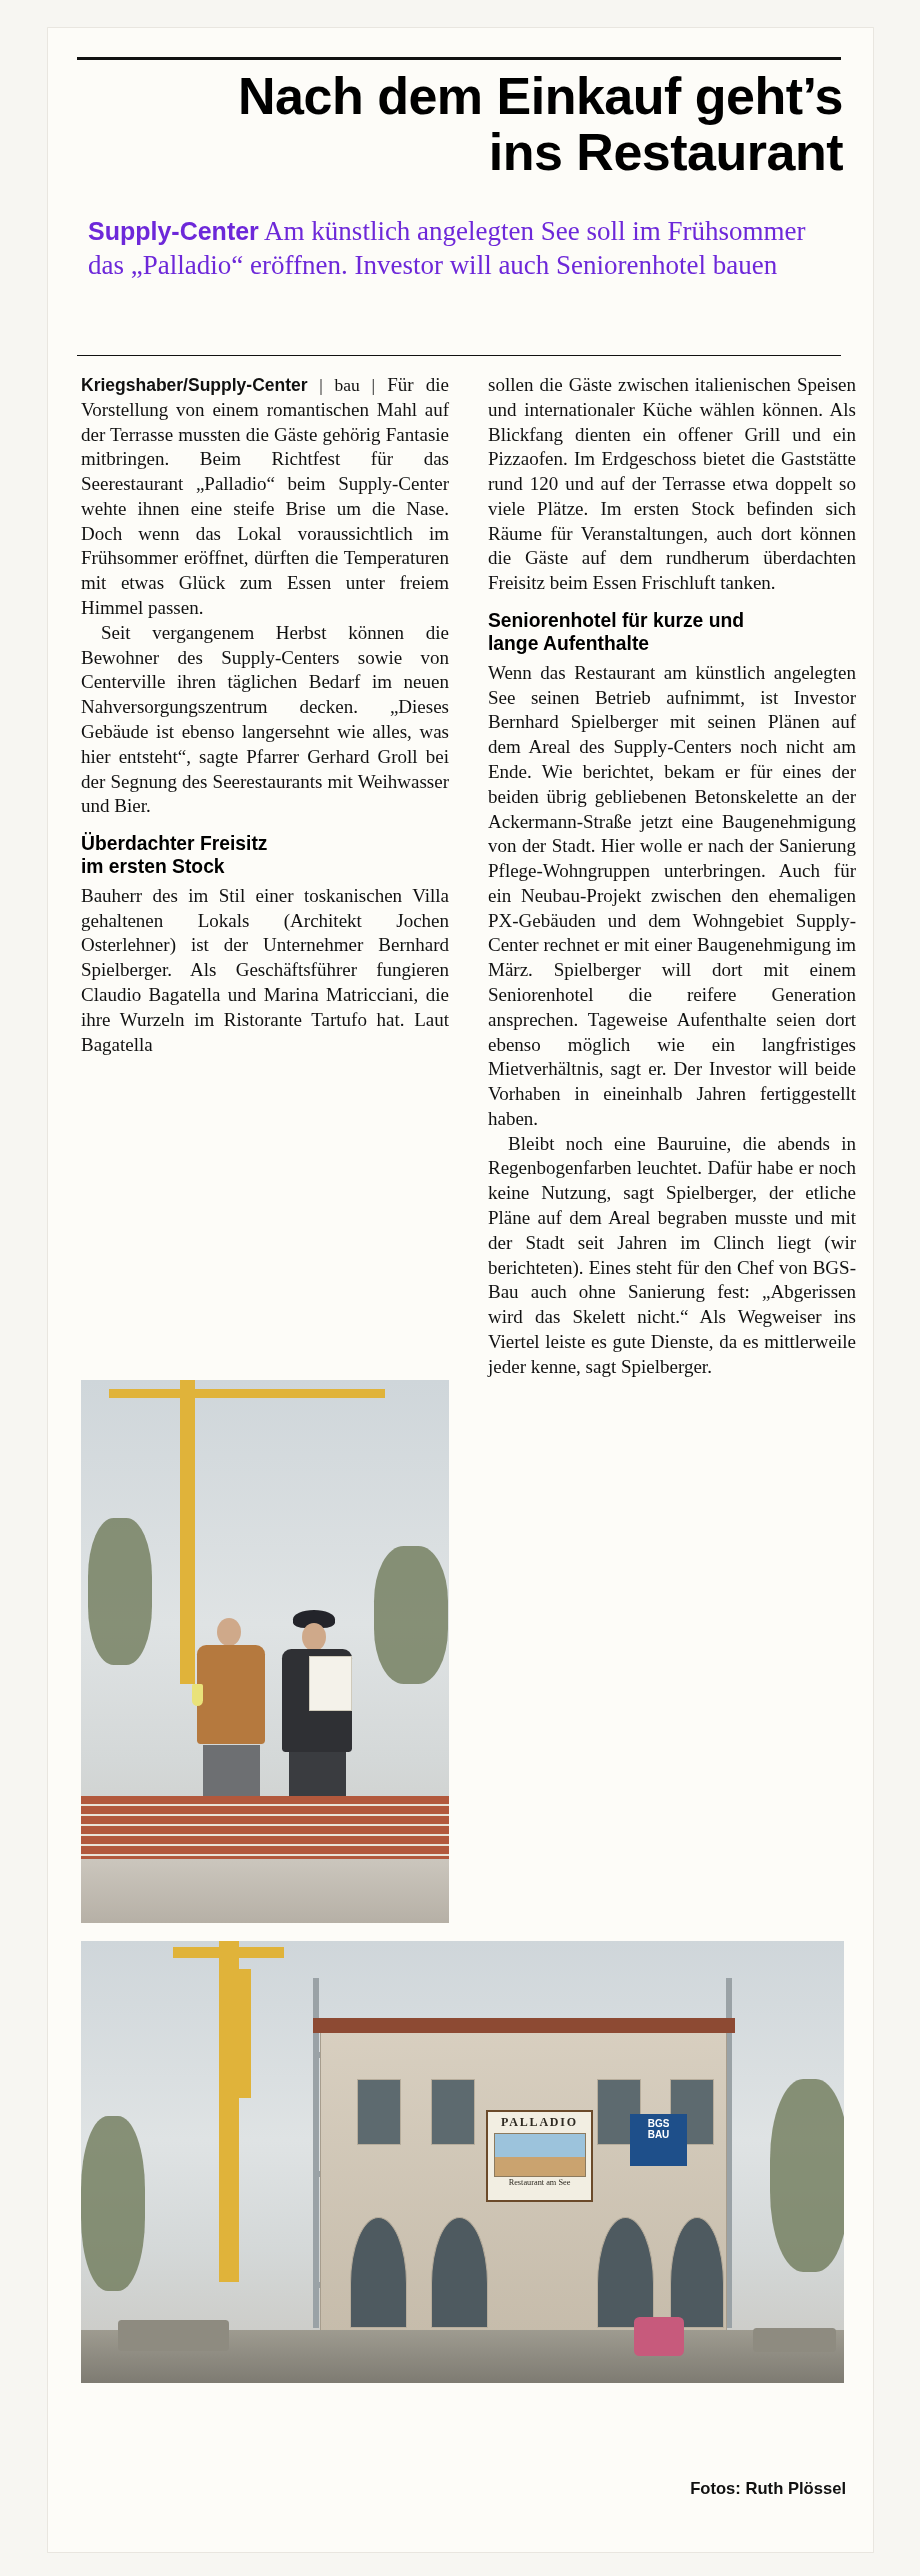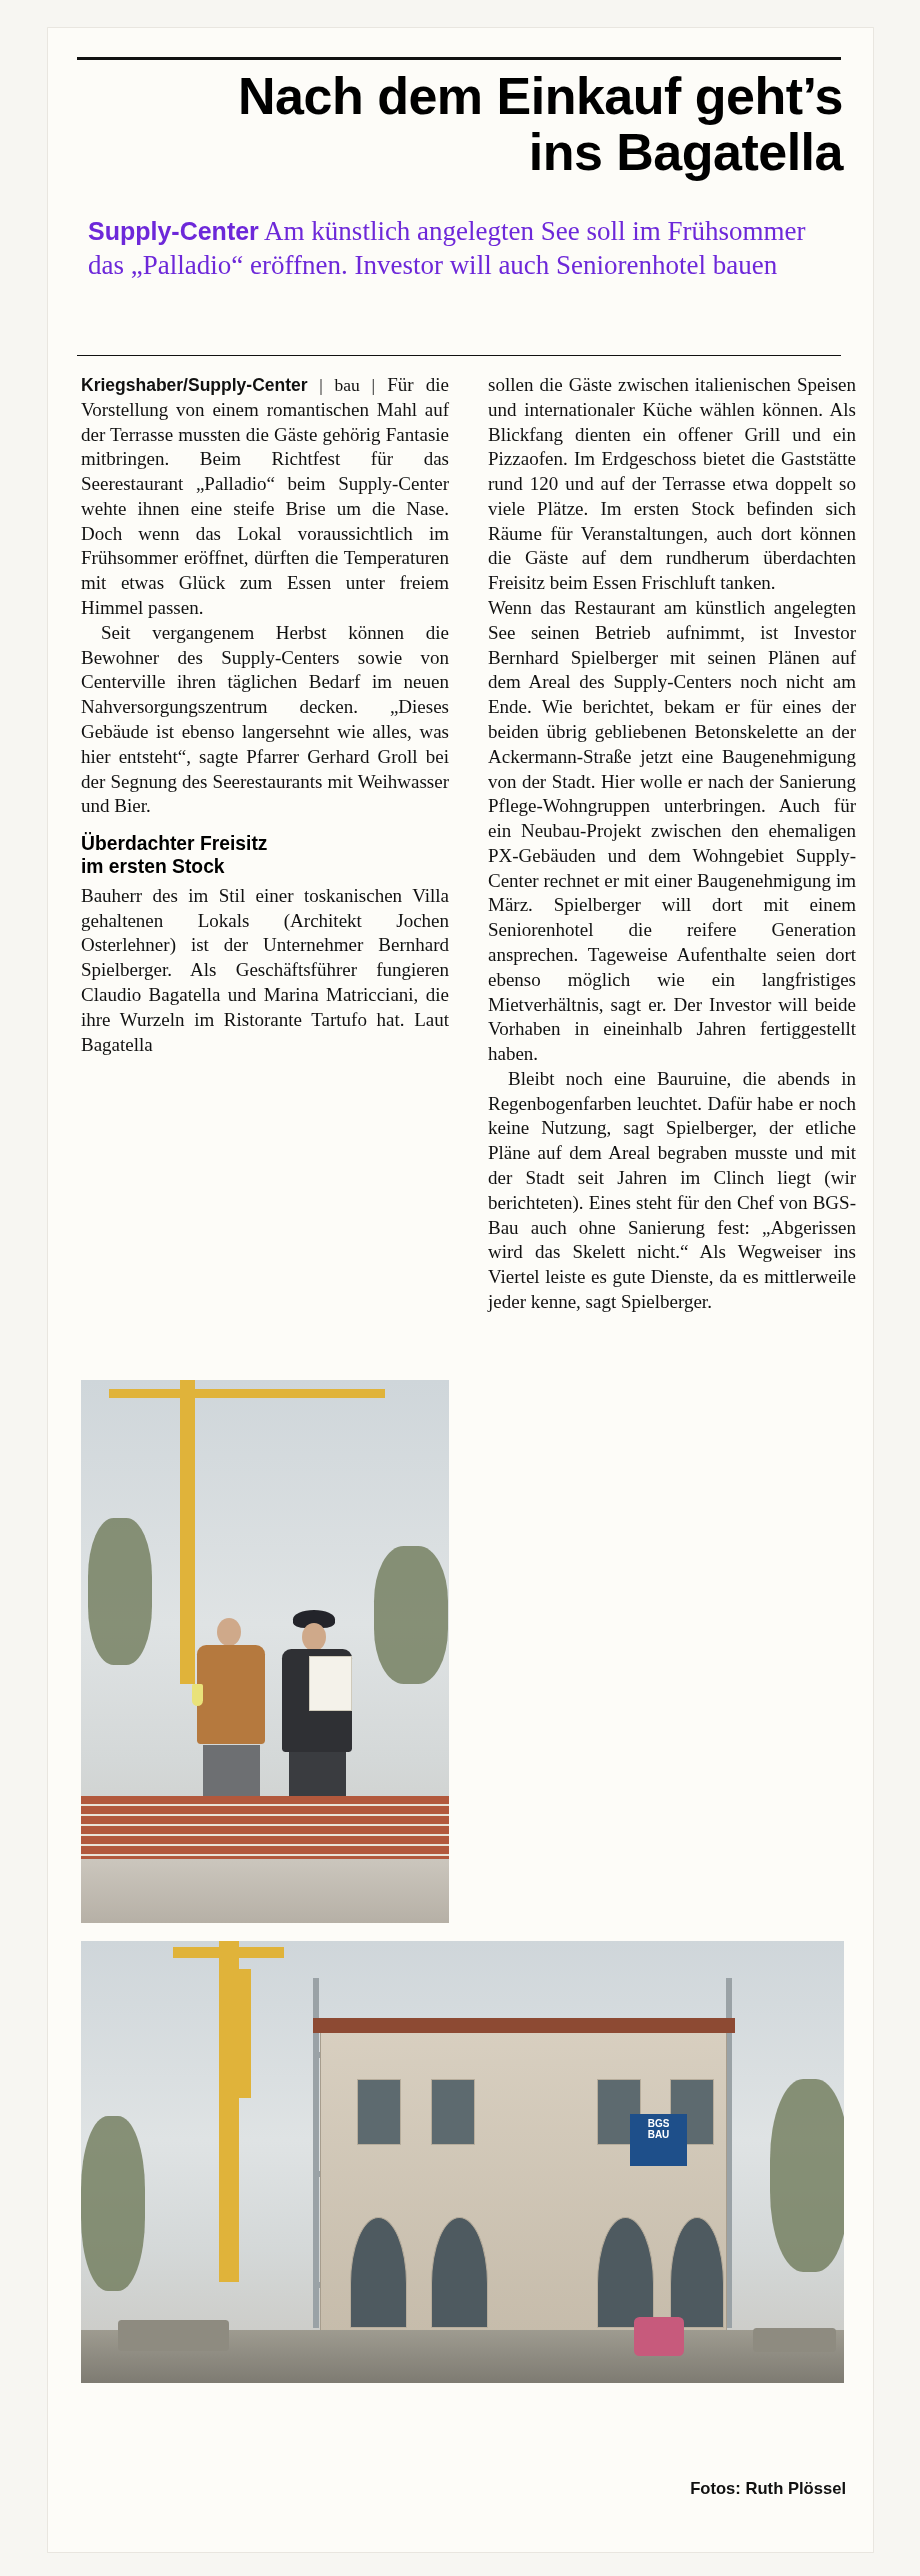--- a/index.html
+++ b/index.html
@@ -292,41 +292,45 @@
 </head>
 <body>
 
 <div class="page">
   <div class="paper"></div>
 
   <div class="rule-top"></div>
 
   <div class="headline">
     <div>Nach dem Einkauf geht’s</div>
-    <div>ins Bagatella</div>
+    <div>ins Restaurant</div>
   </div>
 
   <div class="subhead">
     <span class="kicker">Supply-Center</span><span> Am künstlich angelegten See soll im Frühsommer das „Palladio“ eröffnen. Investor will auch Seniorenhotel bauen</span>
   </div>
 
   <div class="rule-mid"></div>
 
   <div class="col left">
     <p class="first"><span class="dateline">Kriegshaber/Supply-Center</span><span class="byline"> | bau |</span><span> Für die Vorstellung von einem romantischen Mahl auf der Terrasse mussten die Gäste gehörig Fantasie mitbringen. Beim Richtfest für das Seerestaurant „Palladio“ beim Supply-Center wehte ihnen eine steife Brise um die Nase. Doch wenn das Lokal voraussichtlich im Frühsommer eröffnet, dürften die Temperaturen mit etwas Glück zum Essen unter freiem Himmel passen.</span></p>
     <p>Seit vergangenem Herbst können die Bewohner des Supply-Centers sowie von Centerville ihren täglichen Bedarf im neuen Nahversorgungszentrum decken. „Dieses Gebäude ist ebenso langersehnt wie alles, was hier entsteht“, sagte Pfarrer Gerhard Groll bei der Segnung des Seerestaurants mit Weihwasser und Bier.</p>
     <div class="subhd">
       <div>Überdachter Freisitz</div>
       <div>im ersten Stock</div>
     </div>
     <p class="first">Bauherr des im Stil einer toskanischen Villa gehaltenen Lokals (Architekt Jochen Osterlehner) ist der Unternehmer Bernhard Spielberger. Als Geschäftsführer fungieren Claudio Bagatella und Marina Matricciani, die ihre Wurzeln im Ristorante Tartufo hat. Laut Bagatella</p>
   </div>
 
   <div class="col right">
     <p class="first">sollen die Gäste zwischen italienischen Speisen und internationaler Küche wählen können. Als Blickfang dienten ein offener Grill und ein Pizzaofen. Im Erdgeschoss bietet die Gaststätte rund 120 und auf der Terrasse etwa doppelt so viele Plätze. Im ersten Stock befinden sich Räume für Veranstaltungen, auch dort können die Gäste auf dem rundherum überdachten Freisitz beim Essen Frischluft tanken.</p>
+    <div class="subhd">
+      <div>Seniorenhotel für kurze und</div>
+      <div>lange Aufenthalte</div>
+    </div>
     <p class="first">Wenn das Restaurant am künstlich angelegten See seinen Betrieb aufnimmt, ist Investor Bernhard Spielberger mit seinen Plänen auf dem Areal des Supply-Centers noch nicht am Ende. Wie berichtet, bekam er für eines der beiden übrig gebliebenen Betonskelette an der Ackermann-Straße jetzt eine Baugenehmigung von der Stadt. Hier wolle er nach der Sanierung Pflege-Wohngruppen unterbringen. Auch für ein Neubau-Projekt zwischen den ehemaligen PX-Gebäuden und dem Wohngebiet Supply-Center rechnet er mit einer Baugenehmigung im März. Spielberger will dort mit einem Seniorenhotel die reifere Generation ansprechen. Tageweise Aufenthalte seien dort ebenso möglich wie ein langfristiges Mietverhältnis, sagt er. Der Investor will beide Vorhaben in eineinhalb Jahren fertiggestellt haben.</p>
     <p>Bleibt noch eine Bauruine, die abends in Regenbogenfarben leuchtet. Dafür habe er noch keine Nutzung, sagt Spielberger, der etliche Pläne auf dem Areal begraben musste und mit der Stadt seit Jahren im Clinch liegt (wir berichteten). Eines steht für den Chef von BGS-Bau auch ohne Sanierung fest: „Abgerissen wird das Skelett nicht.“ Als Wegweiser ins Viertel leiste es gute Dienste, da es mittlerweile jeder kenne, sagt Spielberger.</p>
   </div>
 
   <div class="photo photo-top">
     <div class="sky"></div>
     <div class="crane-mast" style="left:99px; top:0; width:14.7px; height:304px;"></div>
     <div class="crane-jib" style="left:28px; top:9.2px; width:276px; height:9.2px;"></div>
     <div class="tree" style="left:7.4px; top:138px; width:64px; height:147px; border-radius:40%;"></div>
     <div class="tree" style="left:293px; top:166px; width:74px; height:138px; border-radius:40%;"></div>
@@ -365,20 +369,25 @@
     <div class="arch" style="left:269px; top:276px; width:55px; height:109px;"></div>
     <div class="arch" style="left:350px; top:276px; width:55px; height:109px;"></div>
     <div class="arch" style="left:516px; top:276px; width:55px; height:109px;"></div>
     <div class="arch" style="left:589px; top:276px; width:52px; height:109px;"></div>
 
     <div class="window" style="left:276px; top:138px; width:42px; height:64px;"></div>
     <div class="window" style="left:350px; top:138px; width:42px; height:64px;"></div>
     <div class="window" style="left:516px; top:138px; width:42px; height:64px;"></div>
     <div class="window" style="left:589px; top:138px; width:42px; height:64px;"></div>
 
+    <div class="sign" style="left:405px; top:169px; width:103px; height:88px;">
+      <div class="sign-title">PALLADIO</div>
+      <div class="sign-img"></div>
+      <div class="sign-sub">Restaurant am See</div>
+    </div>
 
     <div class="banner-blue" style="left:549px; top:173px; width:57px; height:52px; white-space:pre-line;">BGS
 BAU</div>
 
     <div class="ground" style="height:53px;"></div>
     <div class="rubble" style="left:37px; top:379px; width:111px; height:31px;"></div>
     <div class="rubble" style="left:672px; top:387px; width:83px; height:24px;"></div>
     <div class="bag" style="left:553px; top:376px; width:50px; height:39px;"></div>
     <div class="tree" style="left:689px; top:138px; width:79px; height:193px; border-radius:42%;"></div>
     <div class="tree" style="left:0px; top:175px; width:64px; height:175px; border-radius:42%;"></div>

